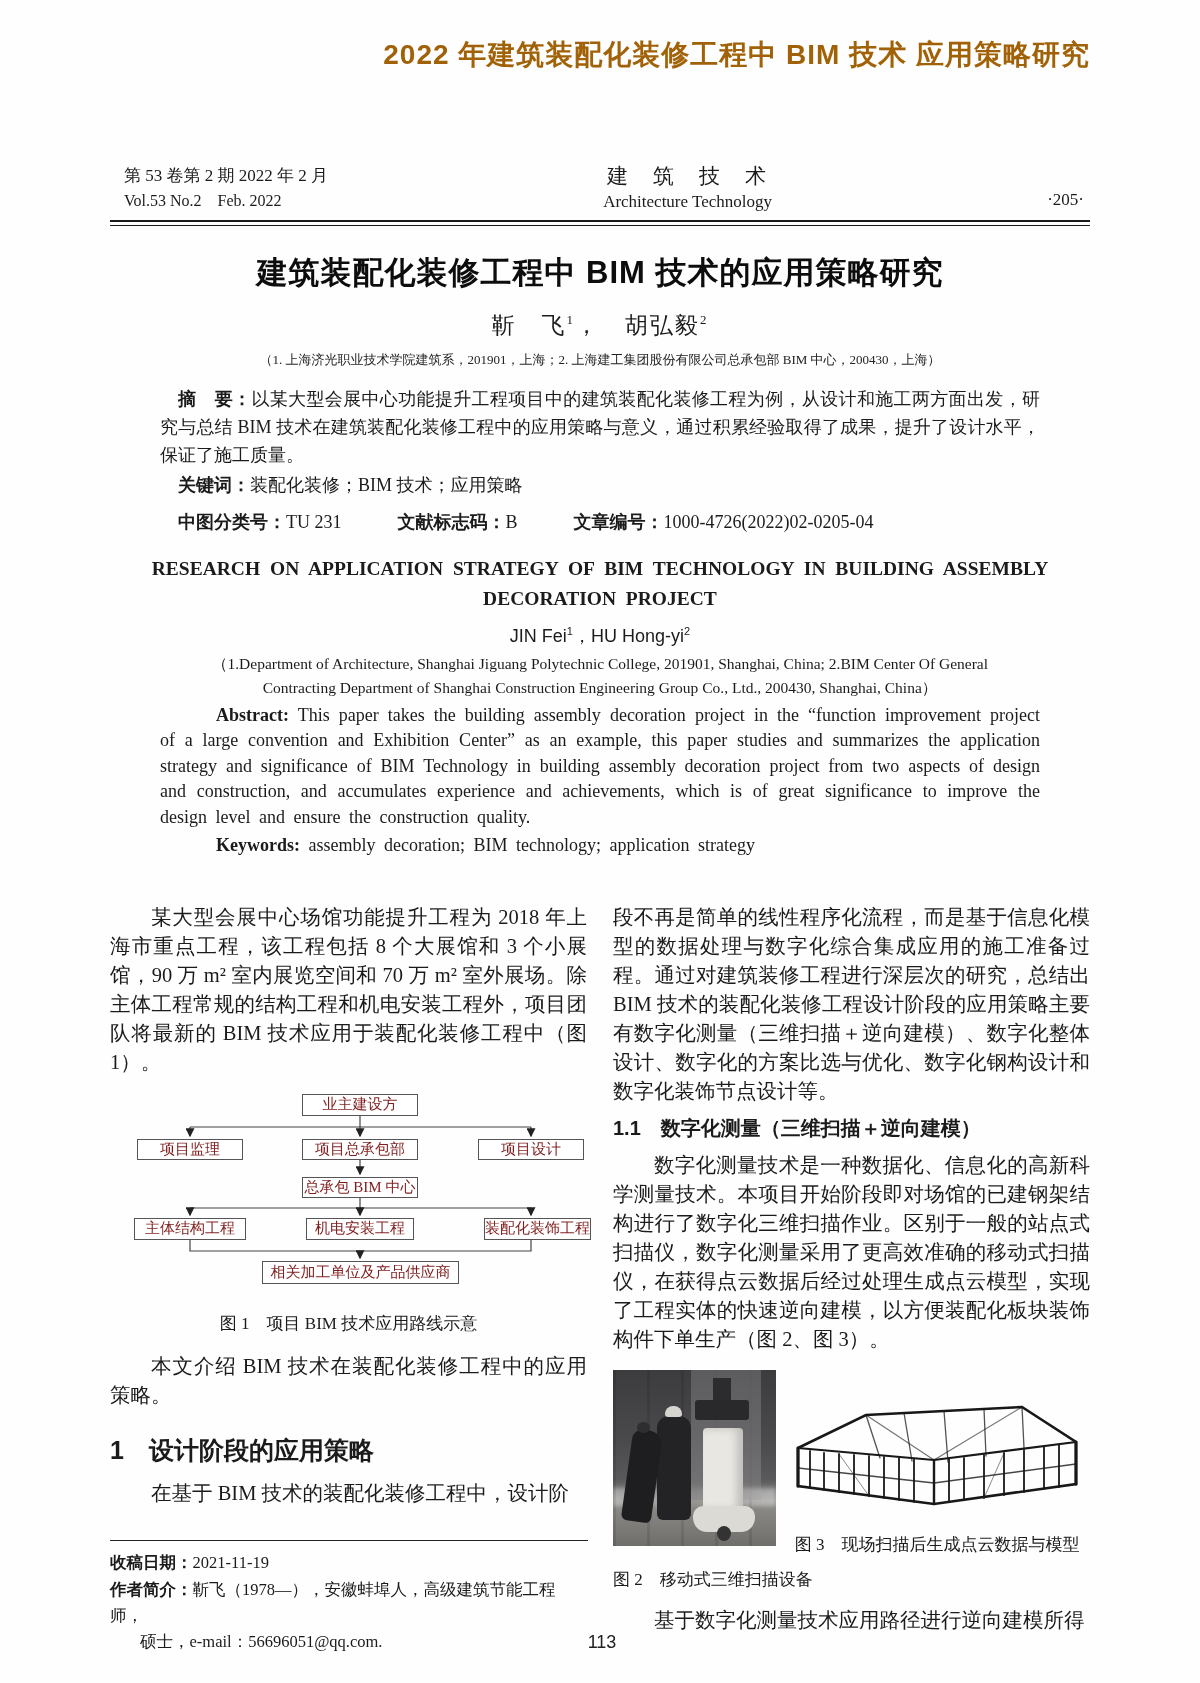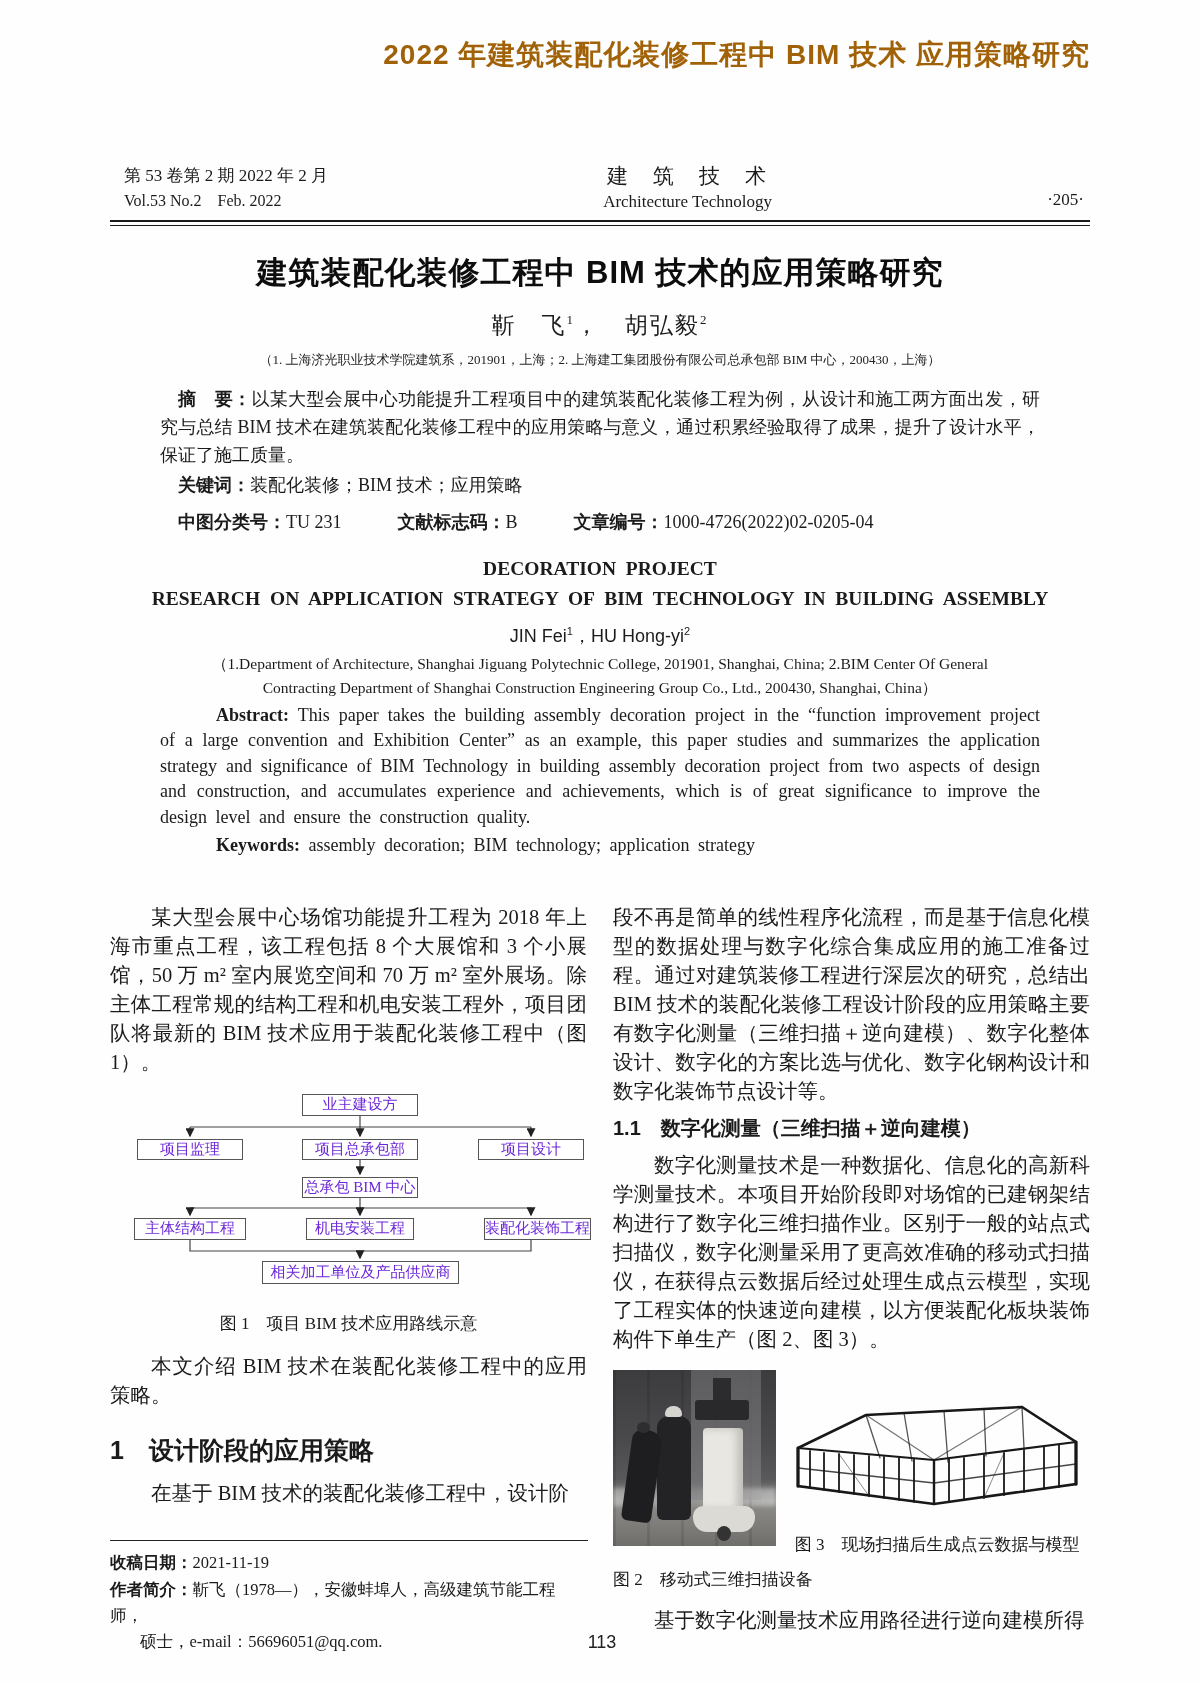--- a/index.html
+++ b/index.html
@@ -63,21 +63,21 @@
   .h-subsection {
     font-family:"Liberation Sans","DejaVu Sans",sans-serif; font-weight:700; font-size:20px;
     margin-top:8px; text-indent:0; text-align:left;
   }
   .p-mt { margin-top:14px; }
 
   
   .flowchart { position:relative; width:478px; height:198px; margin-top:14px; }
   .fc-box {
     position:absolute; border:1px solid #555; background:#fff; font-size:15px; line-height:1;
-    display:flex; align-items:center; justify-content:center; text-align:center; color:#6d28d9;
+    display:flex; align-items:center; justify-content:center; text-align:center; color:#7f1d1d;
     font-family:"Liberation Serif","DejaVu Serif",serif;
   }
   .fc-svg { position:absolute; inset:0; width:100%; height:100%; }
   .fig-caption { margin-top:20px; text-align:center; font-size:17px; text-indent:0; }
 
   
   .figures-row { margin-top:16px; display:flex; gap:8px; text-indent:0; }
   .photo {
     position:relative; width:163px; height:176px; overflow:hidden; flex:none;
     background:
@@ -143,39 +143,39 @@
       <p class="abstract-p"><span class="lead">摘　要：</span><span>以某大型会展中心功能提升工程项目中的建筑装配化装修工程为例，从设计和施工两方面出发，研究与总结 BIM 技术在建筑装配化装修工程中的应用策略与意义，通过积累经验取得了成果，提升了设计水平，保证了施工质量。</span></p>
       <p class="kw-line"><span class="lead">关键词：</span><span>装配化装修；BIM 技术；应用策略</span></p>
       <p class="kw-line clc-line">
         <span><span class="lead">中图分类号：</span><span>TU 231</span></span>
         <span><span class="lead">文献标志码：</span><span>B</span></span>
         <span><span class="lead">文章编号：</span><span>1000-4726(2022)02-0205-04</span></span>
       </p>
     </div>
 
     <div class="en-title">
+      <div>RESEARCH ON APPLICATION STRATEGY OF BIM TECHNOLOGY IN BUILDING ASSEMBLY</div>
       <div>DECORATION PROJECT</div>
-      <div>RESEARCH ON APPLICATION STRATEGY OF BIM TECHNOLOGY IN BUILDING ASSEMBLY</div>
     </div>
 
     <div class="en-authors">
       <span>JIN Fei</span><sup>1</sup><span>，</span><span>HU Hong-yi</span><sup>2</sup>
     </div>
 
     <div class="affiliation-en"><span class="inner">（1.Department of Architecture, Shanghai Jiguang Polytechnic College, 201901, Shanghai, China; 2.BIM Center Of General Contracting Department of Shanghai Construction Engineering Group Co., Ltd., 200430, Shanghai, China）</span></div>
 
     <div class="en-abstract">
       <p class="p1"><span class="lead">Abstract:</span> <span>This paper takes the building assembly decoration project in the “function improvement project of a large convention and Exhibition Center” as an example, this paper studies and summarizes the application strategy and significance of BIM Technology in building assembly decoration project from two aspects of design and construction, and accumulates experience and achievements, which is of great significance to improve the design level and ensure the construction quality.</span></p>
       <p class="en-kw"><span class="lead">Keywords:</span> <span>assembly decoration; BIM technology; application strategy</span></p>
     </div>
 
     <div class="columns">
 
       <div class="col">
-        <p class="para">某大型会展中心场馆功能提升工程为 2018 年上海市重点工程，该工程包括 8 个大展馆和 3 个小展馆，50 万 m² 室内展览空间和 70 万 m² 室外展场。除主体工程常规的结构工程和机电安装工程外，项目团队将最新的 BIM 技术应用于装配化装修工程中（图 1）。</p>
+        <p class="para">某大型会展中心场馆功能提升工程为 2018 年上海市重点工程，该工程包括 8 个大展馆和 3 个小展馆，90 万 m² 室内展览空间和 70 万 m² 室外展场。除主体工程常规的结构工程和机电安装工程外，项目团队将最新的 BIM 技术应用于装配化装修工程中（图 1）。</p>
 
         <div class="flowchart">
           <svg class="fc-svg" viewBox="0 0 478 198">
             <defs>
               <marker id="arr" viewBox="0 0 10 10" refX="8.5" refY="5" markerWidth="7.5" markerHeight="7.5" orient="auto-start-reverse">
                 <path d="M0,0 L10,5 L0,10 z" fill="#222"></path>
               </marker>
             </defs>
             <g stroke="#444" stroke-width="1.2" fill="none">
               <path d="M250,25 V36"></path>

